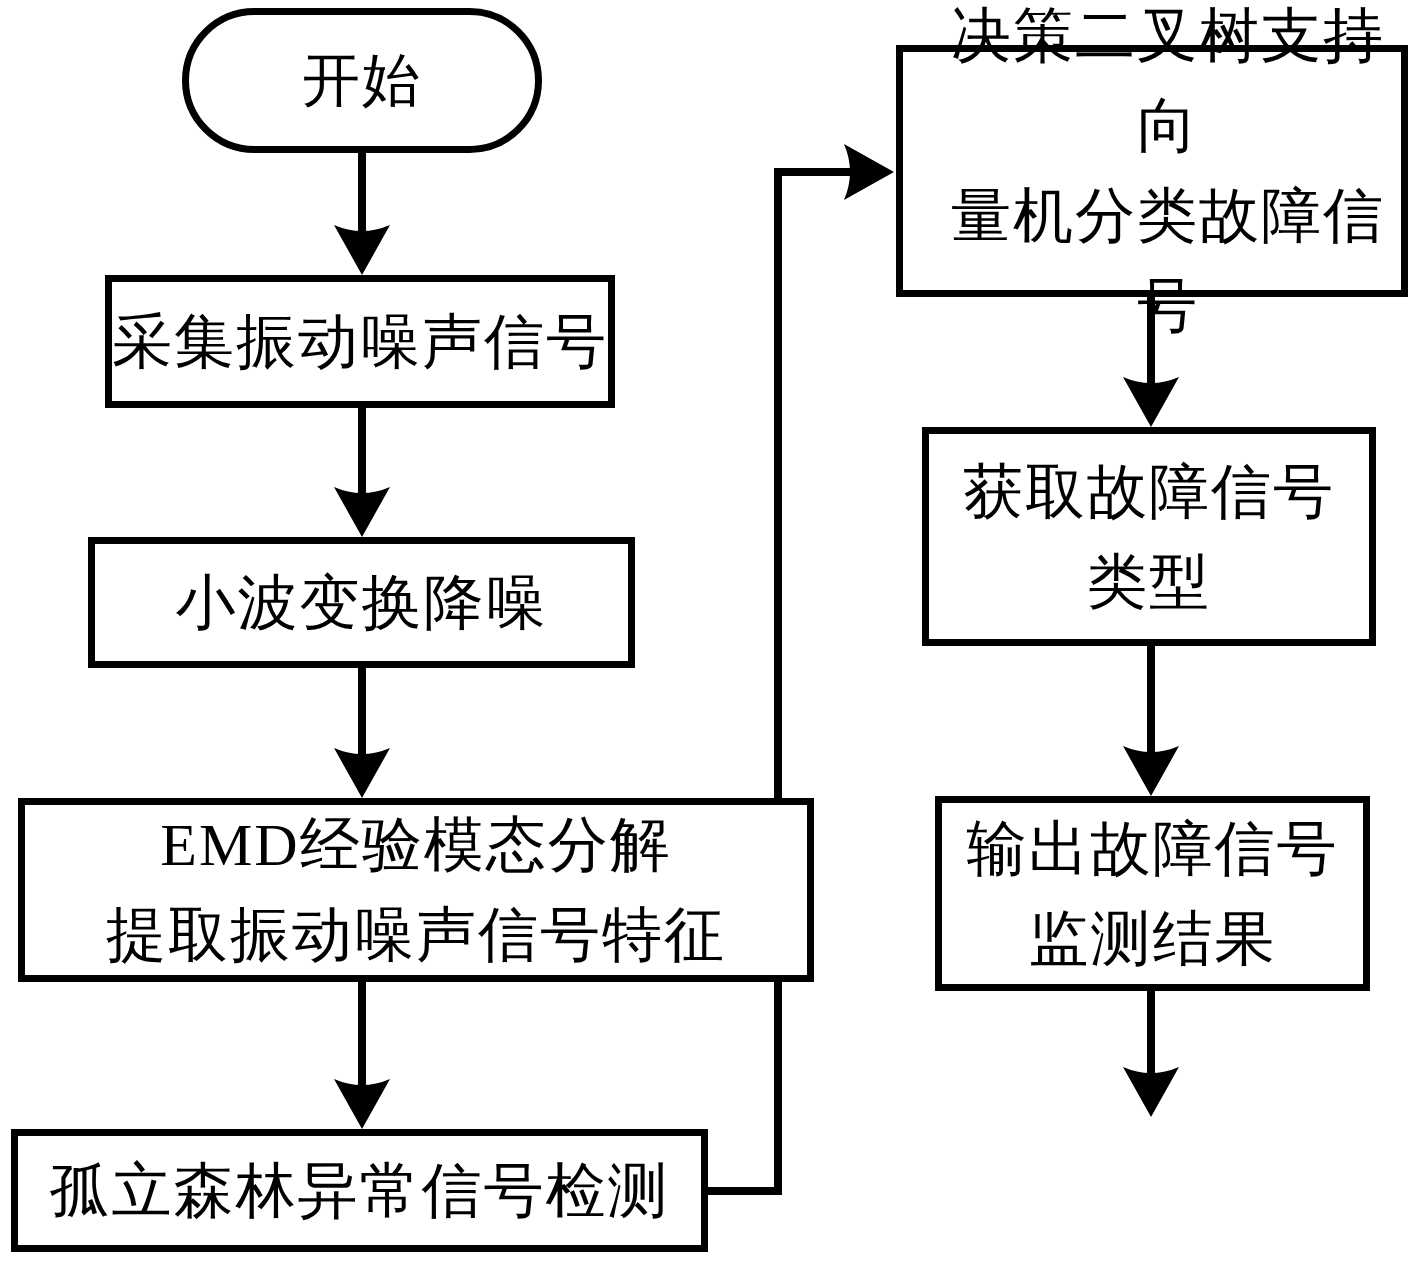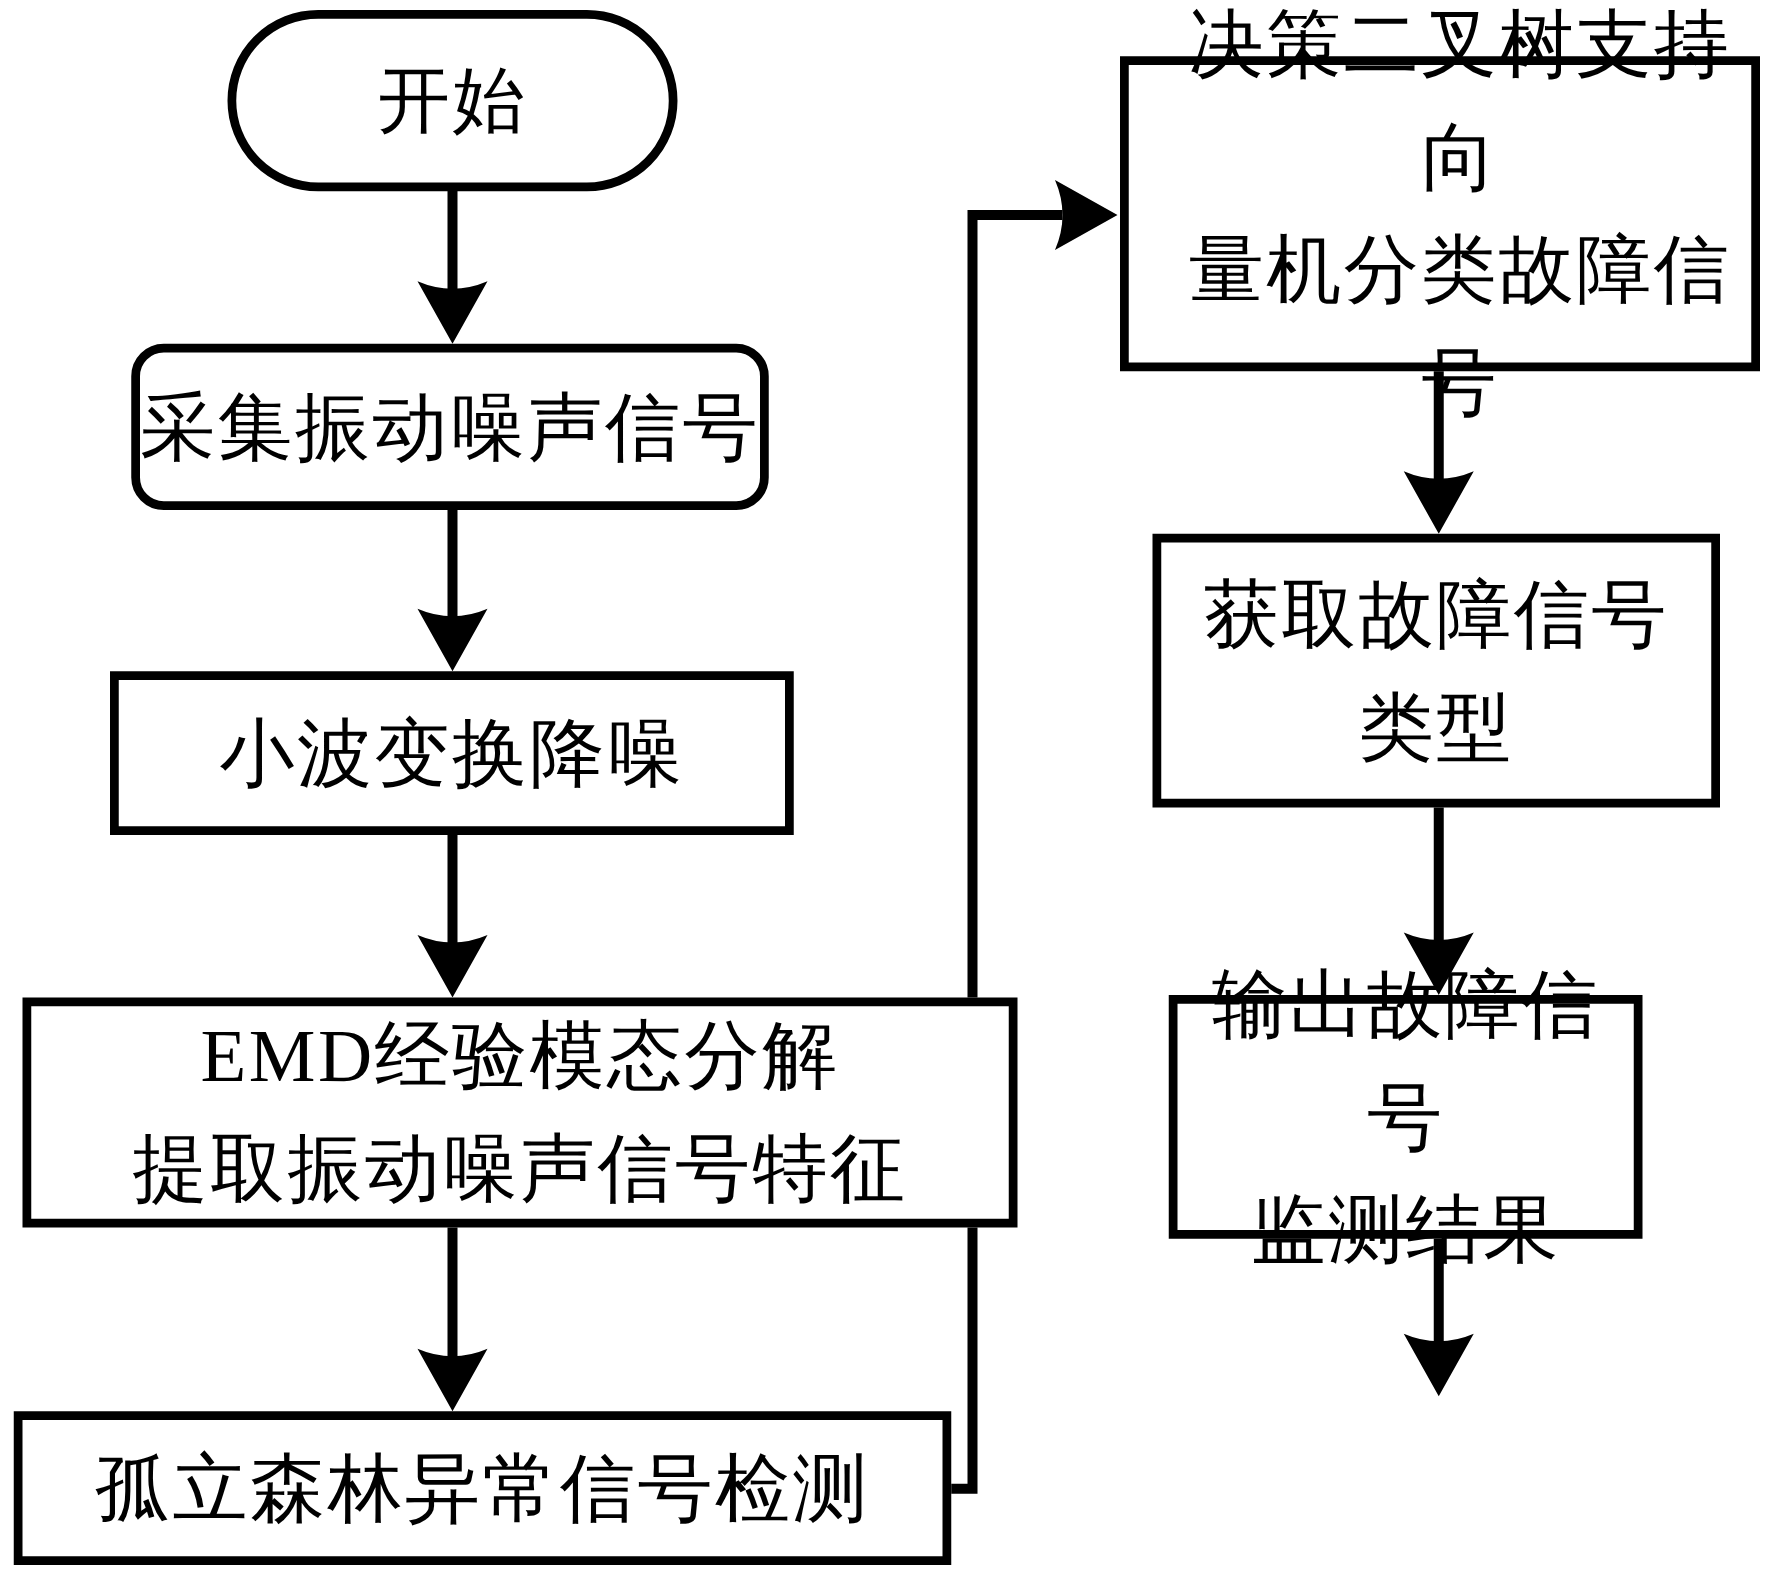--- a/index.html
+++ b/index.html
@@ -35,28 +35,28 @@
     font-size: 60px;
     line-height: 1.5;
     letter-spacing: 2px;
   }
   .terminal {
     border-radius: 74px;
     font-size: 58px;
   }
   
   .n-start   { left: 182px; top: 8px;    width: 360px; height: 145px; }
-  .n-collect { left: 105px; top: 275px;  width: 510px; height: 133px; border-radius: 26px; }
+  .n-collect { left: 105px; top: 275px;  width: 510px; height: 133px; }
   .n-wavelet { left: 88px;  top: 537px;  width: 547px; height: 131px; justify-content: center; }
   .n-emd     { left: 18px;  top: 798px;  width: 796px; height: 184px; }
-  .n-iforest { left: 11px;  top: 1129px; width: 750px; height: 123px; }
+  .n-iforest { left: 11px;  top: 1129px; width: 697px; height: 123px; }
   
   .n-svm     { left: 896px; top: 45px;   width: 512px; height: 252px; padding-left: 32px; }
   .n-type    { left: 922px; top: 427px;  width: 454px; height: 219px; }
-  .n-output  { left: 935px; top: 796px;  width: 379px; height: 195px; }
+  .n-output  { left: 935px; top: 796px;  width: 435px; height: 195px; }
   .n-end     { left: 972px; top: 1117px; width: 360px; height: 141px; }
 </style>
 </head>
 <body>
 
 <div class="canvas">
 
   <svg class="wires" viewBox="0 0 1417 1271" xmlns="http://www.w3.org/2000/svg">
     <g stroke="#000000" stroke-width="8" fill="none">
 

